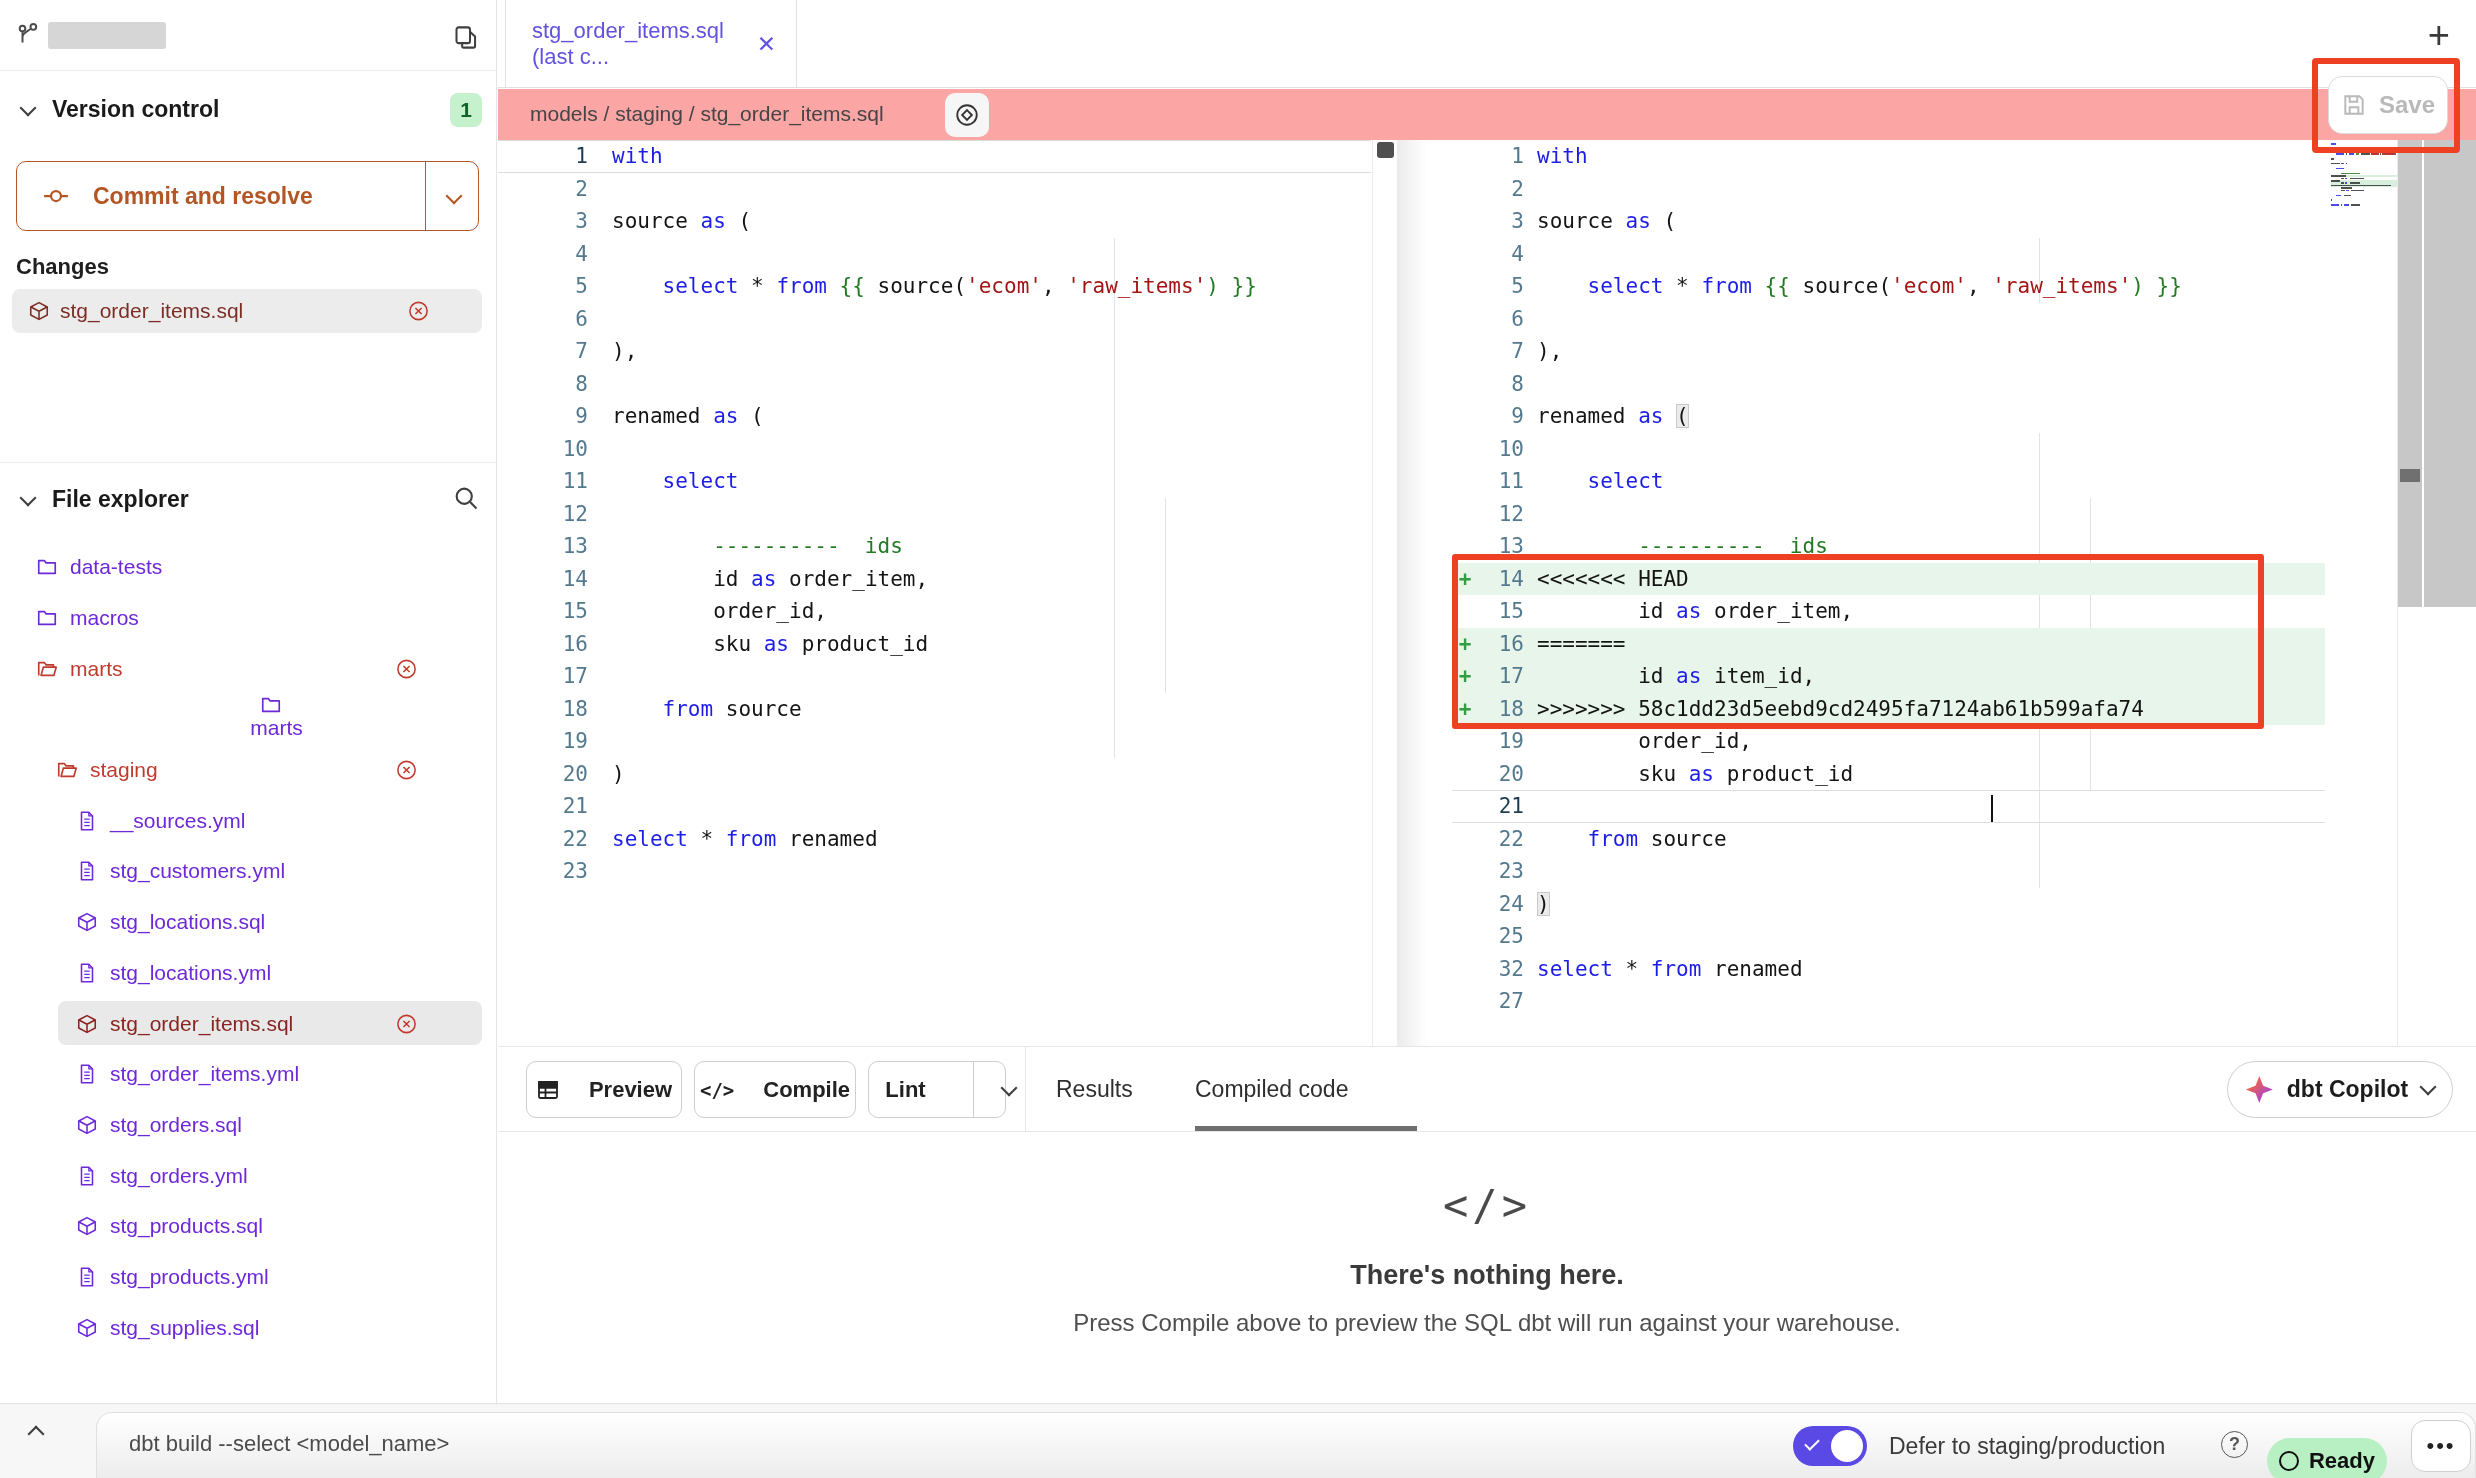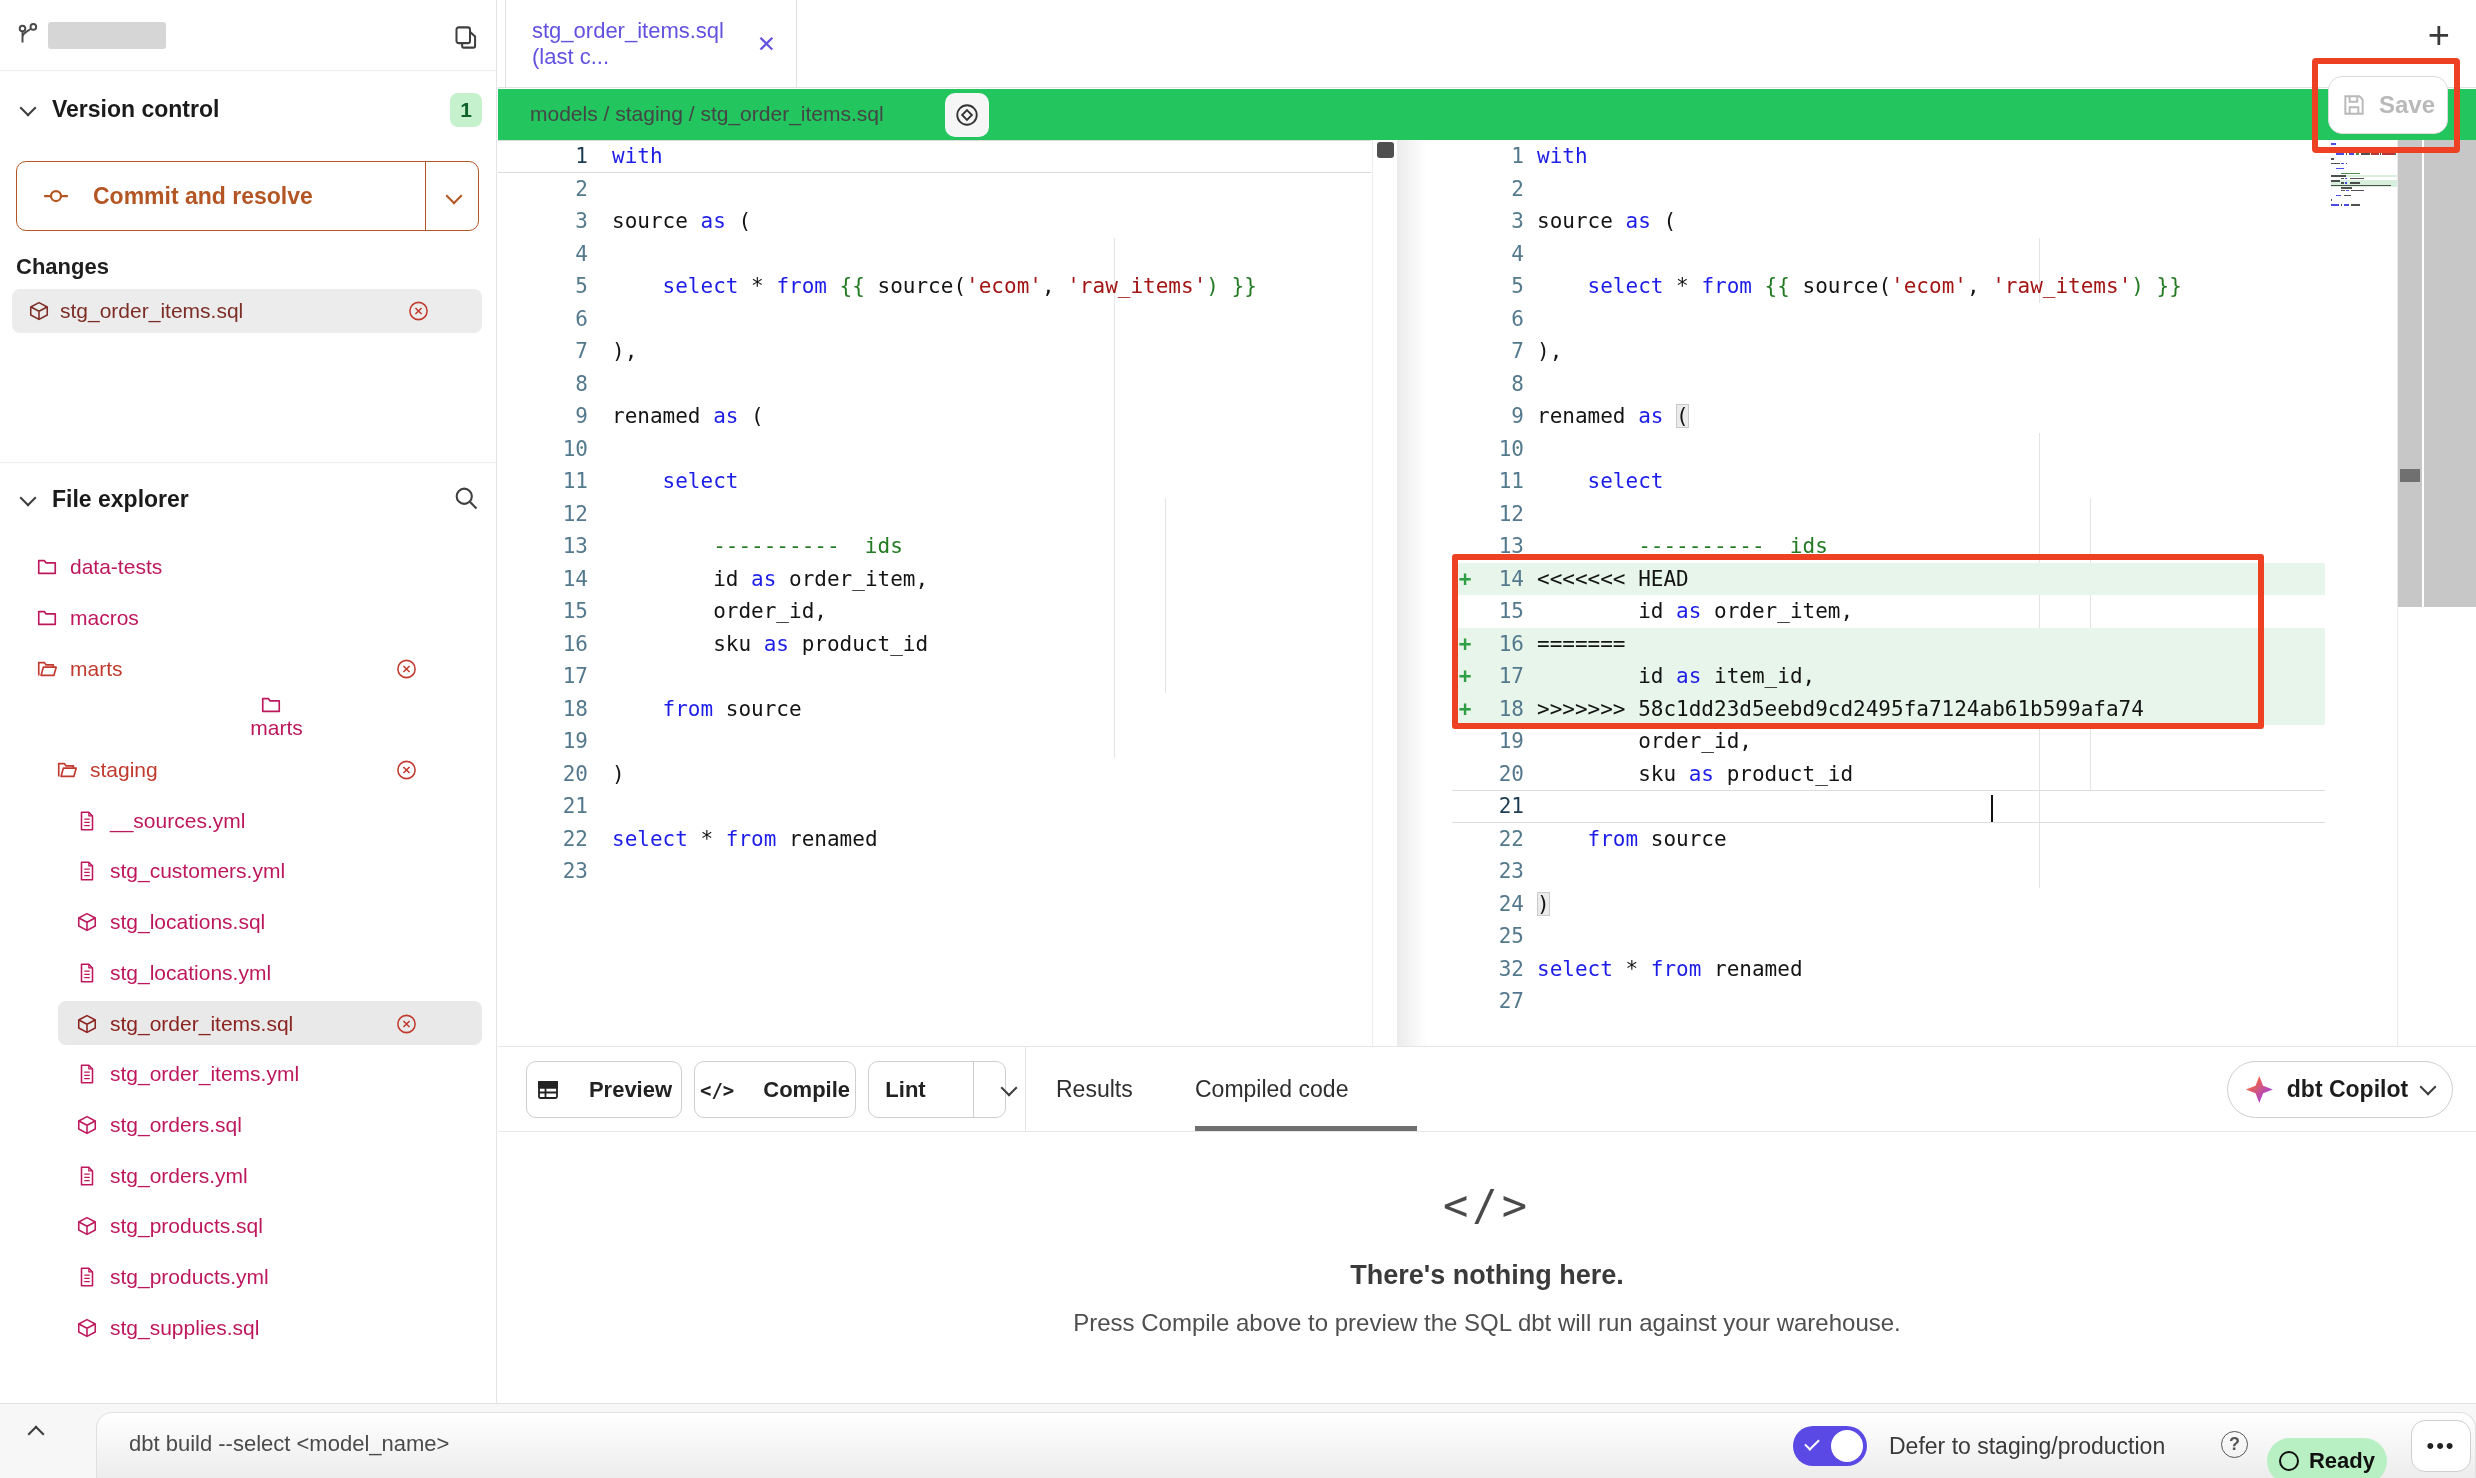--- a/index.html
+++ b/index.html
@@ -29,42 +29,42 @@
   #commit-split { position:absolute; right:52px; top:0; width:0; height:68px; border-left:1px solid #b35624; }
   #commit-chevron { position:absolute; right:18px; top:28px; border-color:#b35624; }
   #changes-label { position:absolute; left:16px; top:254px; font-size:22px; font-weight:700; }
   #change-row { position:absolute; left:12px; top:289px; width:470px; height:44px;
                 background:#ececec; border-radius:8px; display:flex; align-items:center; }
   #change-row .fname { font-size:21px; color:#7c2d26; margin-left:10px; }
   #vc-divider { position:absolute; left:0; top:462px; width:497px; border-top:1px solid #ececec; }
 
   #fe-header { position:absolute; left:0; top:478px; width:497px; height:48px; }
   #file-tree { position:absolute; left:0; top:542px; width:497px; }
-  .tree-row { position:relative; height:50.7px; display:flex; align-items:center; font-size:21px; color:#be185d; }
+  .tree-row { position:relative; height:50.7px; display:flex; align-items:center; font-size:21px; color:#6d28d9; }
   .tree-row .icon { flex:0 0 auto; width:22px; height:22px; margin-right:12px; }
   .tree-row.red { color:#c13a2e; }
   .tree-row.darkred { color:#8a2420; }
   .tree-row .selbg { position:absolute; left:58px; top:3px; width:424px; height:44px;
                      background:#e9e9e9; border-radius:8px; z-index:0; }
   .tree-row > * { z-index:1; }
   .conflict-x { position:absolute; left:395px; top:50%; transform:translateY(-50%);
                 width:23px; height:23px; color:#c13a2e; }
   svg.i { width:100%; height:100%; display:block; }
 
   
   #tabbar { position:absolute; left:498px; top:0; width:1978px; height:88px;
             border-bottom:1px solid #e2e2e2; background:#fff; }
   #tab-active { position:absolute; left:7px; top:0; height:88px; width:292px;
                 border-left:1px solid #e2e2e2; border-right:1px solid #e2e2e2;
                 display:flex; align-items:center; padding:0 20px 0 26px;
                 color:#6252e0; font-size:22px; }
   #tab-active .x { margin-left:14px; font-size:23px; }
   #new-tab { position:absolute; right:26px; top:16px; font-size:38px; font-weight:300;
              color:#3a3a3a; line-height:38px; }
-  #breadcrumb-row { position:absolute; left:498px; top:89px; width:1978px; height:51px; background:#22c55e; }
+  #breadcrumb-row { position:absolute; left:498px; top:89px; width:1978px; height:51px; background:#fca5a5; }
   #breadcrumb { position:absolute; left:32px; top:13px; font-size:21px; color:#454545; }
   #lineage-btn { position:absolute; left:447px; top:4px; width:44px; height:44px;
                  background:#f6f6f6; border-radius:10px; display:flex; align-items:center; justify-content:center; }
 
   
   #editor { position:absolute; left:498px; top:140px; width:1978px; height:906px; background:#fff; }
   .pane { position:absolute; top:0; font-family:"DejaVu Sans Mono", monospace;
           font-size:21px; }
   .row { display:flex; height:32.5px; line-height:32.5px; white-space:pre; position:relative; }
   .row.green { background:#e8f5ea; }

